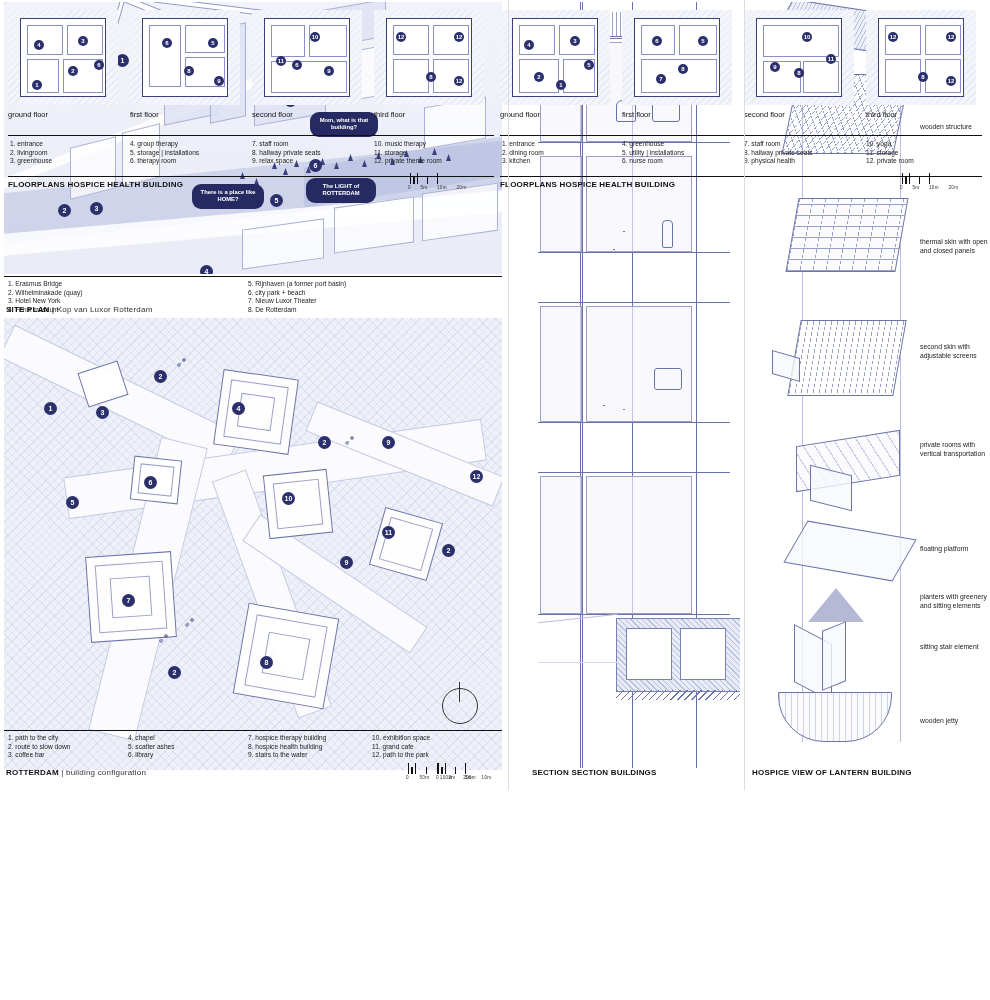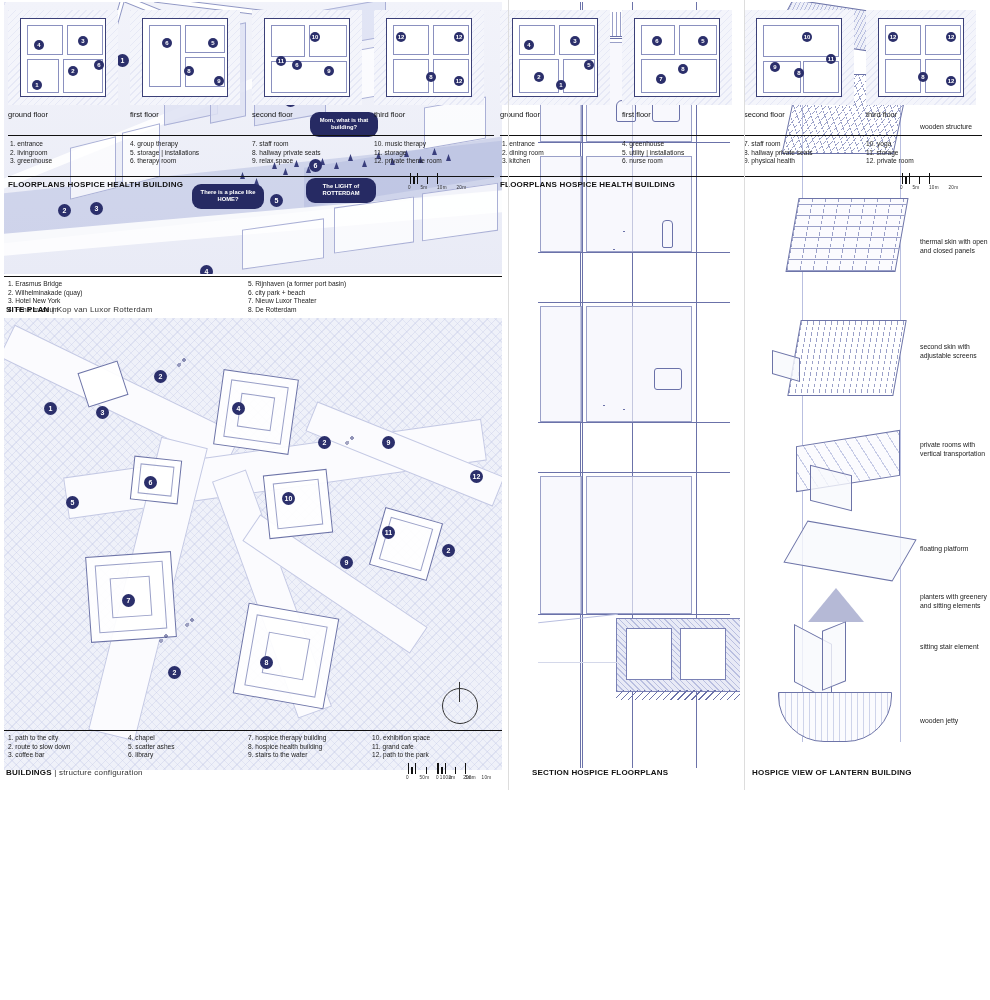--- a/index.html
+++ b/index.html
@@ -237,22 +237,22 @@
     <div>7. hospice therapy building</div>
     <div>8. hospice health building</div>
     <div>9. stairs to the water</div>
   </div>
   <div class="legend" style="position:absolute;left:372px;top:734px;">
     <div>10. exhibition space</div>
     <div>11. grand cafe</div>
     <div>12. path to the park</div>
   </div>
   <div class="title" style="position:absolute;left:6px;top:768px;">
-    <span>BUILDINGS</span>
-    <span class="sub">| structure configuration</span>
+    <span>ROTTERDAM</span>
+    <span class="sub">| building configuration</span>
   </div>
   <div class="scalebar" style="left:408px;top:762px;height:12px;">
     <i style="height:11px"></i>
       <i style="height:7px"></i>
       <i style="height:11px"></i>
       <i style="height:7px;margin-left:8px"></i>
       <i style="height:11px;margin-left:8px"></i>
   </div>
   <div class="scaletxt" style="left:406px;top:775px;">
     <span>0</span>
@@ -300,21 +300,21 @@
 
     <div class="hatch" style="left:96px;top:616px;width:124px;height:72px;"></div>
     <div style="position:absolute;left:106px;top:626px;width:44px;height:50px;background:#fff;border:1px solid #7a81b5;"></div>
     <div style="position:absolute;left:160px;top:626px;width:44px;height:50px;background:#fff;border:1px solid #7a81b5;"></div>
     <div style="position:absolute;left:96px;top:688px;width:124px;height:10px;
       background:repeating-linear-gradient(135deg,#6b72a9 0 1px,transparent 1px 5px);"></div>
     <div style="position:absolute;left:18px;top:616px;width:80px;height:1px;background:#b9bfe0;transform:rotate(-6deg);"></div>
     <div style="position:absolute;left:18px;top:660px;width:80px;height:1px;background:#d4d8ea;"></div>
   </div>
   <div class="title" style="position:absolute;left:532px;top:768px;">
-    <span>SECTION HOSPICE FLOORPLANS</span>
+    <span>SECTION SECTION BUILDINGS</span>
   </div>
   <div class="scalebar" style="left:438px;top:762px;height:12px;">
     <i style="height:11px"></i>
       <i style="height:7px"></i>
       <i style="height:11px"></i>
       <i style="height:7px;margin-left:7px"></i>
       <i style="height:11px;margin-left:7px"></i>
   </div>
   <div class="scaletxt" style="left:436px;top:775px;">
     <span>0</span>

